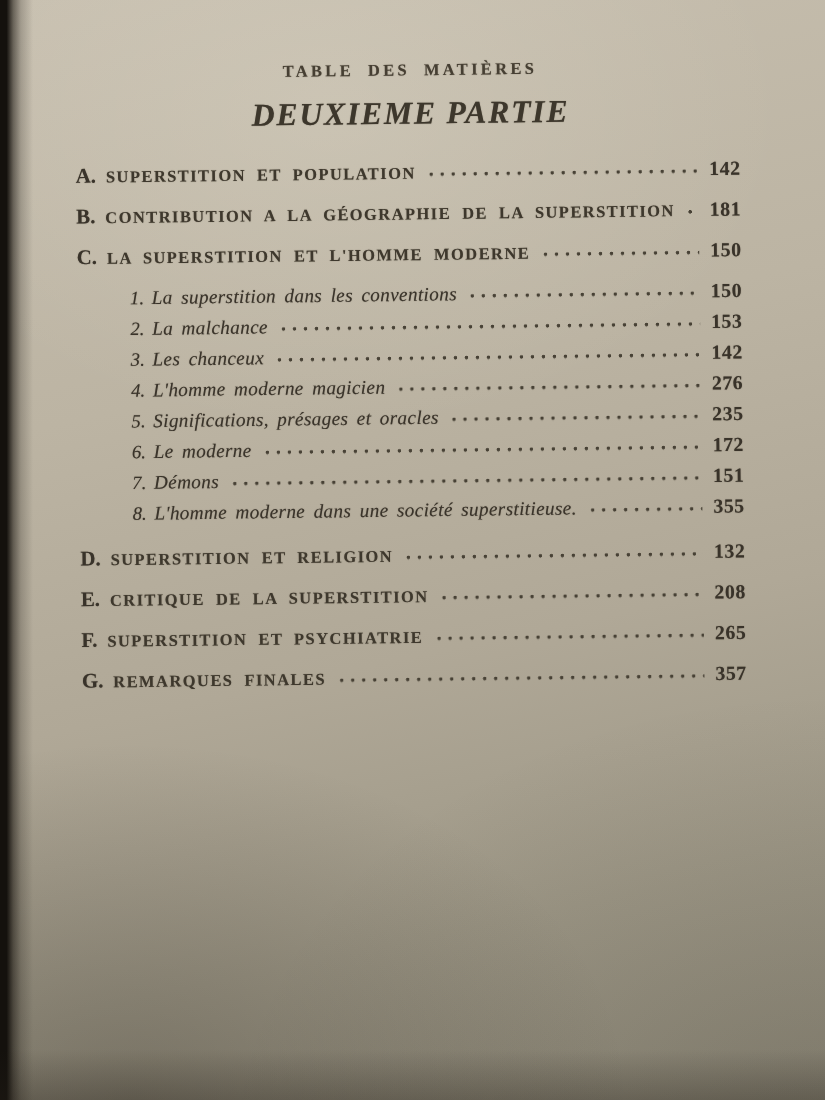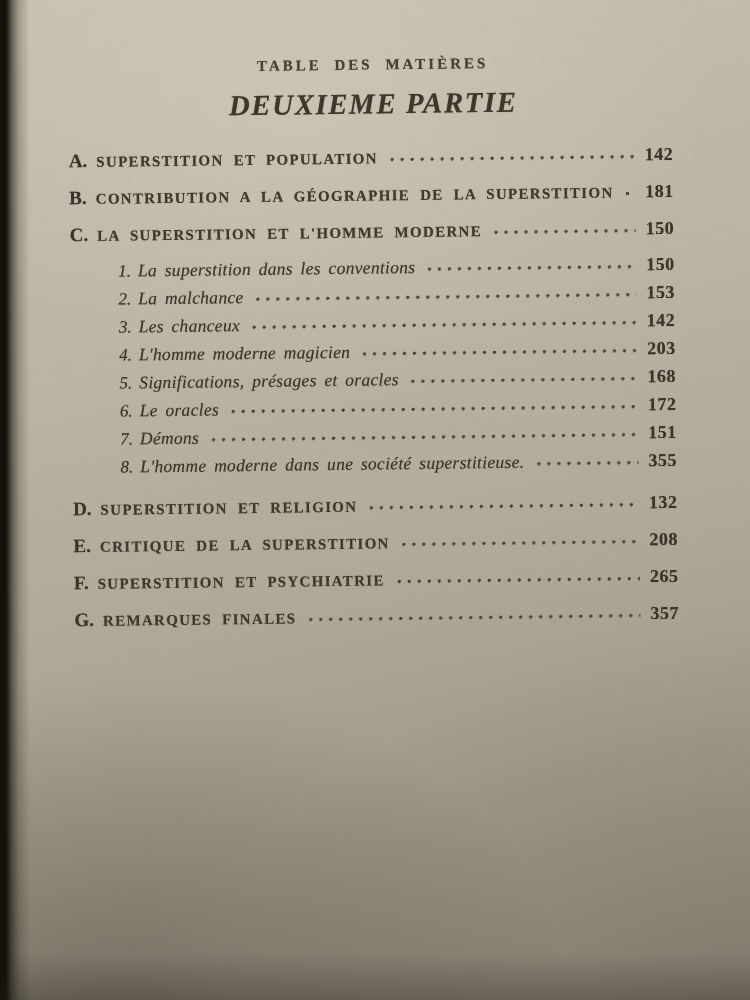--- a/index.html
+++ b/index.html
@@ -115,33 +115,33 @@
         <span class="lbl">3.</span>
         <span class="ttl">Les chanceux</span>
         <span class="leader"></span>
         <span class="pg">142</span>
       </div>
 
       <div class="row sub">
         <span class="lbl">4.</span>
         <span class="ttl">L'homme moderne magicien</span>
         <span class="leader"></span>
-        <span class="pg">203</span>
+        <span class="pg">276</span>
       </div>
 
       <div class="row sub">
         <span class="lbl">5.</span>
         <span class="ttl">Significations, présages et oracles</span>
         <span class="leader"></span>
-        <span class="pg">168</span>
+        <span class="pg">235</span>
       </div>
 
       <div class="row sub">
         <span class="lbl">6.</span>
-        <span class="ttl">Le oracles</span>
+        <span class="ttl">Le moderne</span>
         <span class="leader"></span>
         <span class="pg">172</span>
       </div>
 
       <div class="row sub">
         <span class="lbl">7.</span>
         <span class="ttl">Démons</span>
         <span class="leader"></span>
         <span class="pg">151</span>
       </div>

